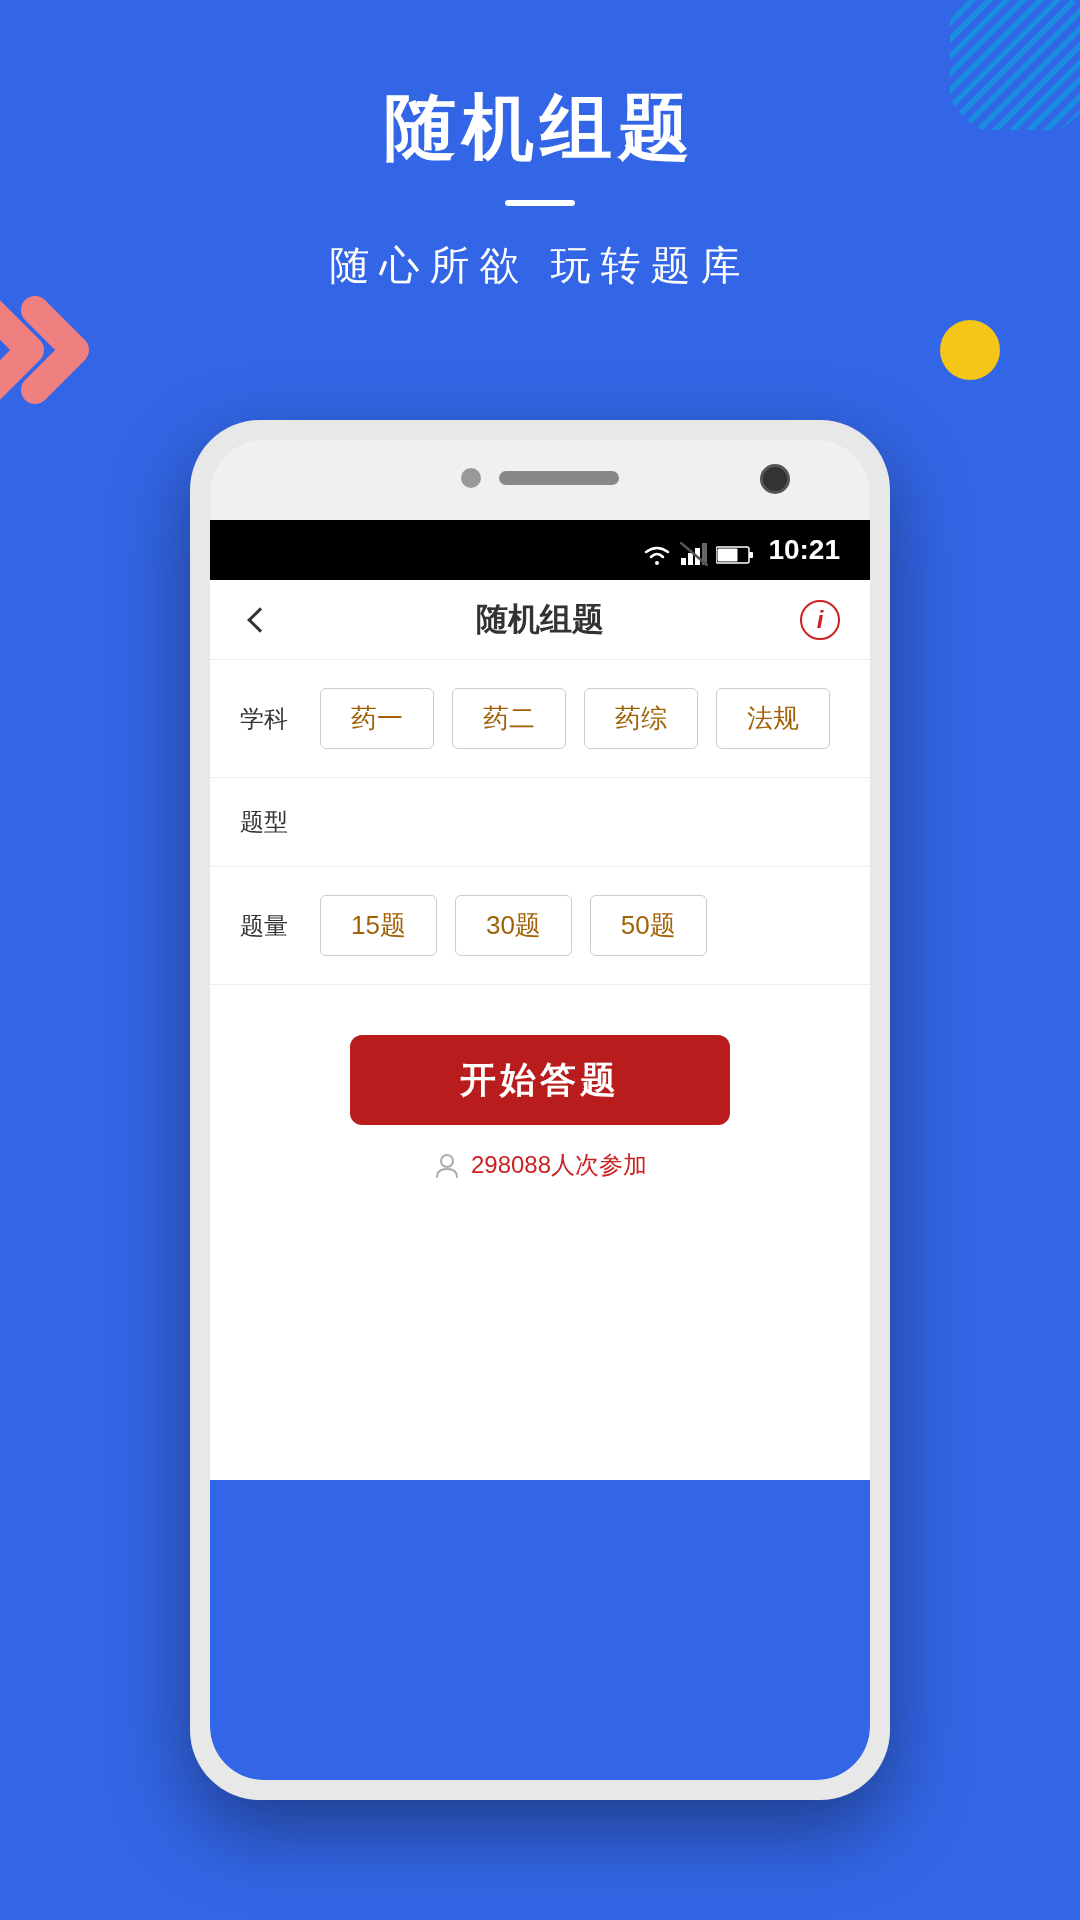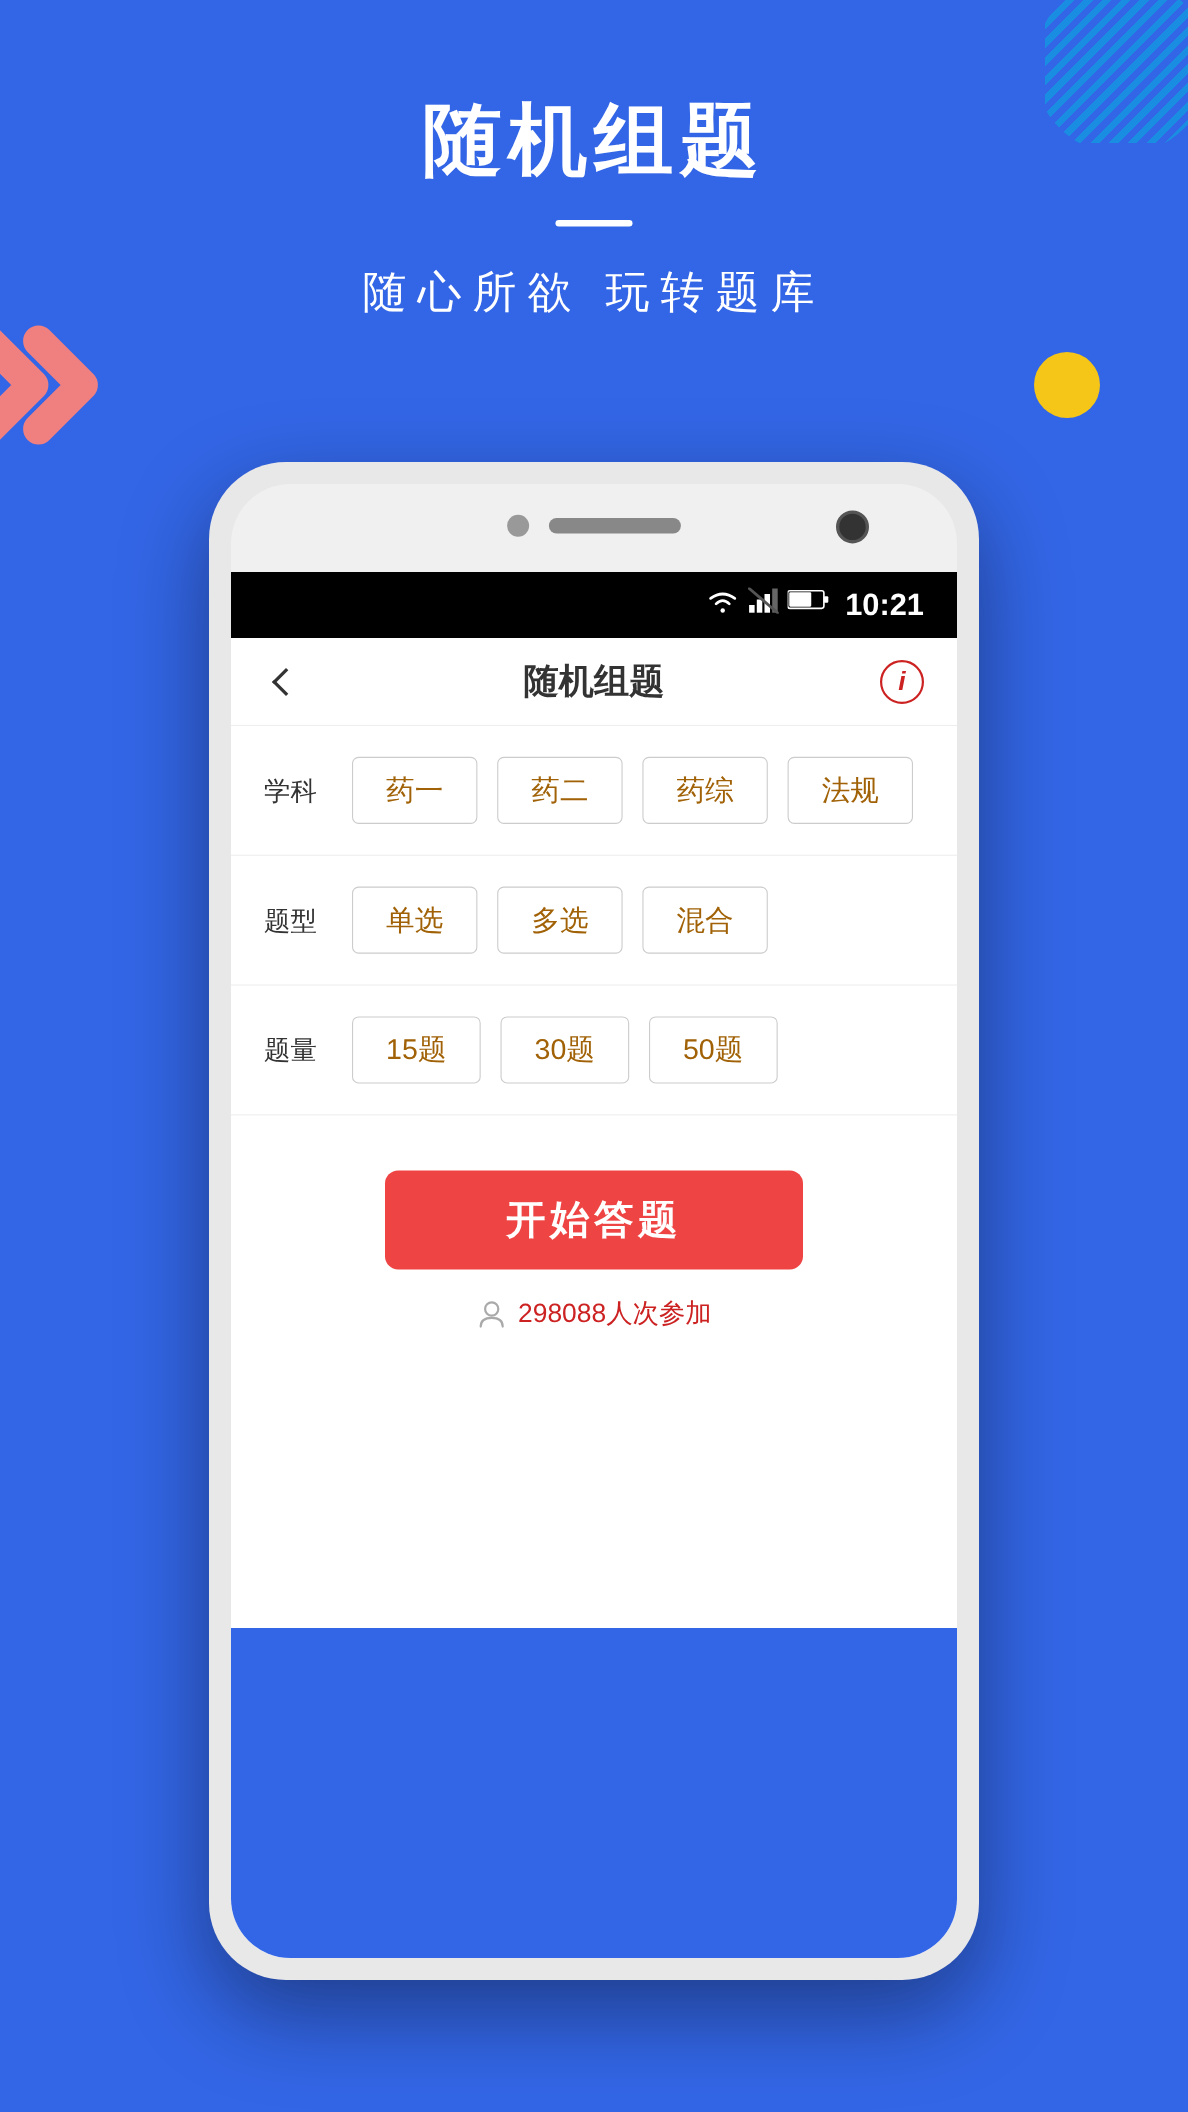--- a/index.html
+++ b/index.html
@@ -158,21 +158,21 @@
       height: 60px;
       background: #000000;
       display: flex;
       align-items: center;
       justify-content: flex-end;
       padding: 0 30px;
       gap: 10px;
     }
     .status-icons {
       display: flex;
-      align-items: flex-start;
+      align-items: flex-end;
       gap: 8px;
     }
     .status-time {
       color: #ffffff;
       font-size: 28px;
       font-weight: 600;
       margin-left: 6px;
     }
 
     
@@ -259,21 +259,21 @@
     
     .start-area {
       display: flex;
       flex-direction: column;
       align-items: center;
       padding: 50px 30px 30px;
     }
     .start-btn {
       width: 380px;
       height: 90px;
-      background: #ef4444;
+      background: #b91c1c;
       border-radius: 12px;
       display: flex;
       align-items: center;
       justify-content: center;
       color: #ffffff;
       font-size: 36px;
       font-weight: 600;
       cursor: pointer;
       letter-spacing: 4px;
     }
@@ -385,25 +385,20 @@
             <div class="filter-options">
               <button class="filter-btn">药一</button>
               <button class="filter-btn">药二</button>
               <button class="filter-btn">药综</button>
               <button class="filter-btn">法规</button>
             </div>
           </div>
 
           <div class="filter-section">
             <div class="filter-label">题型</div>
-            <div class="filter-options">
-              <button class="filter-btn">单选</button>
-              <button class="filter-btn">多选</button>
-              <button class="filter-btn">混合</button>
-            </div>
           </div>
 
           <div class="filter-section">
             <div class="filter-label">题量</div>
             <div class="filter-options">
               <button class="filter-btn">15题</button>
               <button class="filter-btn">30题</button>
               <button class="filter-btn">50题</button>
             </div>
           </div>

